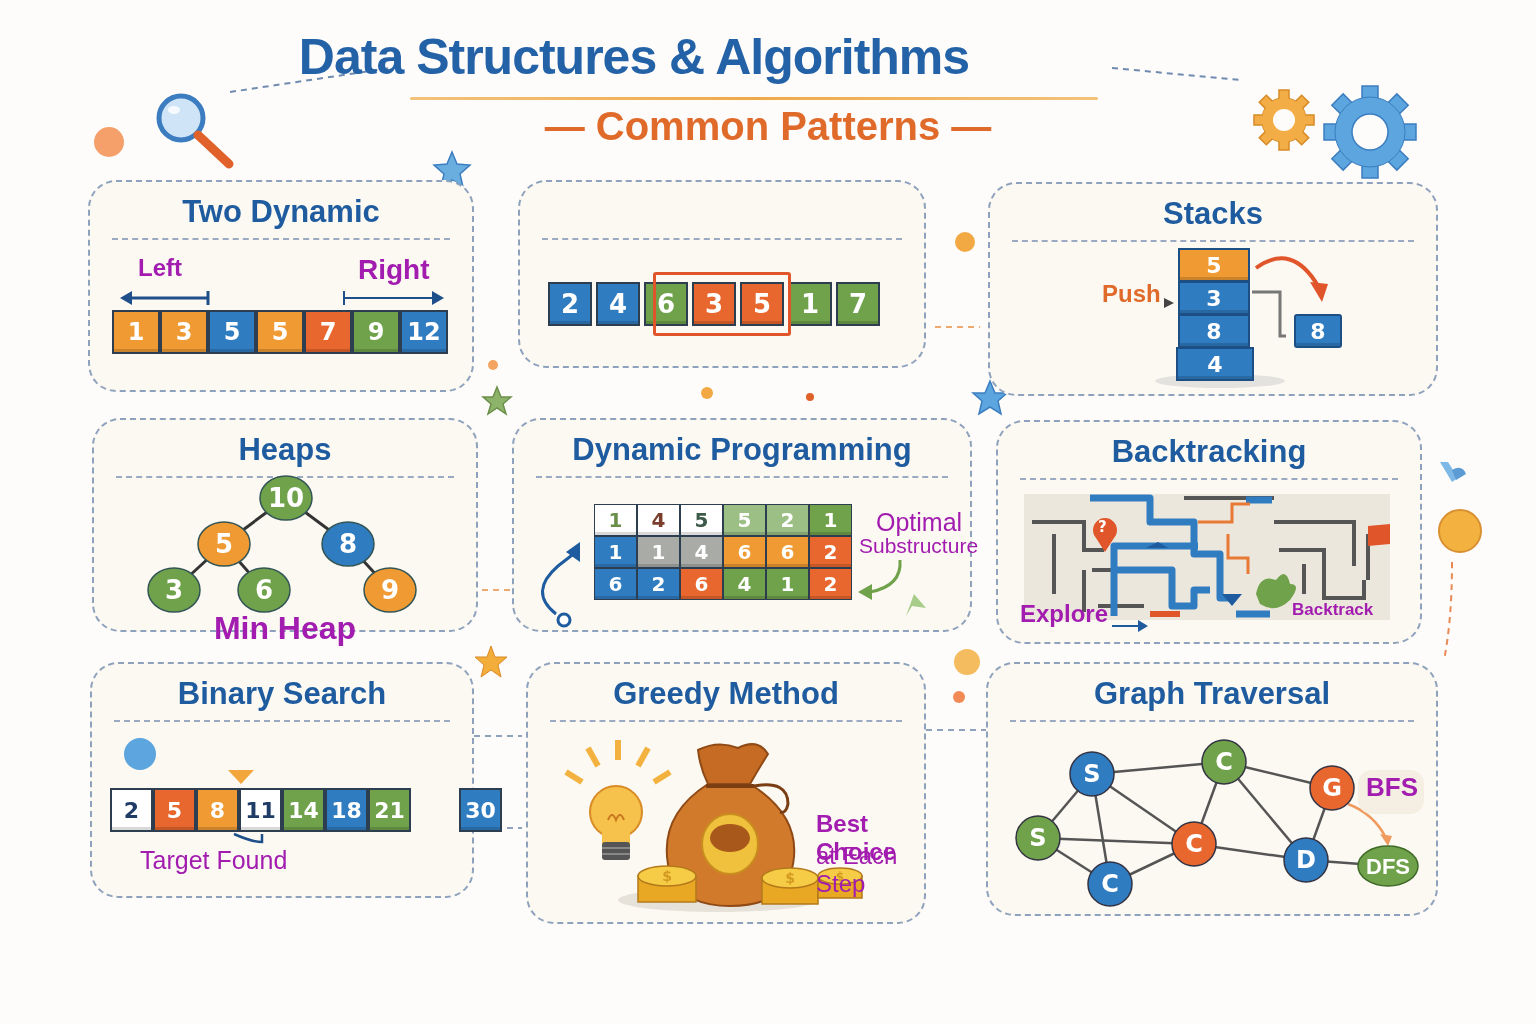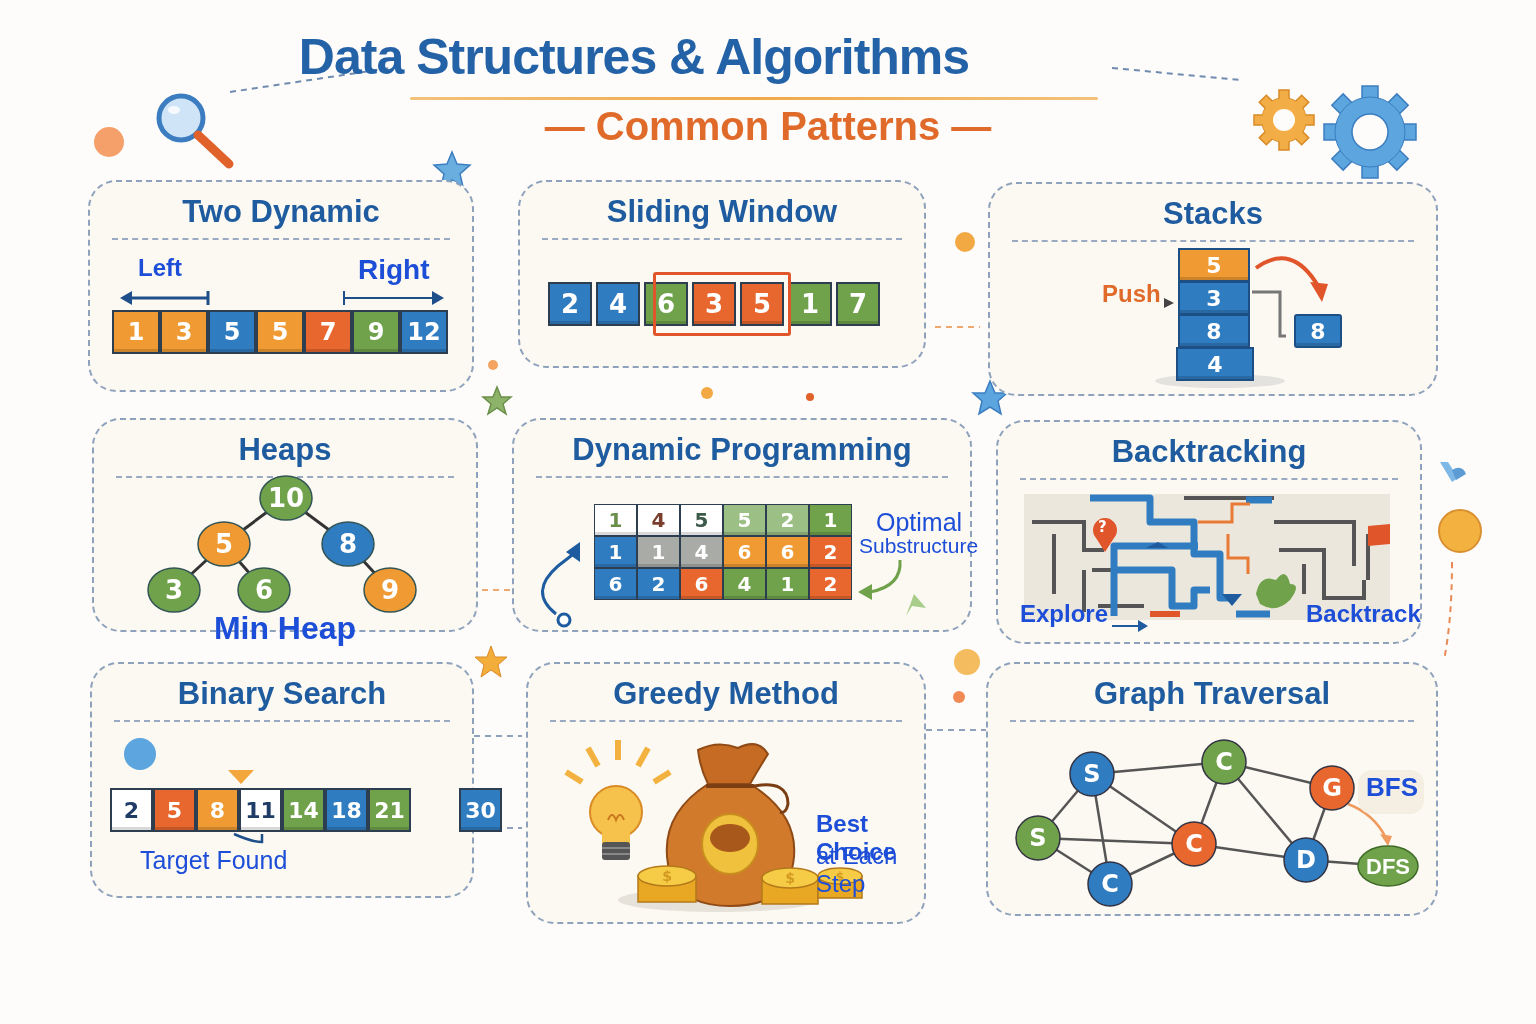--- a/index.html
+++ b/index.html
@@ -6,21 +6,21 @@
   html, body { width: 1536px; height: 1024px; background: #fdfcfa; overflow: hidden; }
   body { position: relative; font-family: "DejaVu Sans", sans-serif; color: #1f5ea5; }
   .abs { position: absolute; }
   #title { left: 0; width: 1268px; top: 28px; text-align: center; font-size: 50px; font-weight: bold; color: #2462a8; letter-spacing: -1px; font-family: "Liberation Sans", sans-serif; }
   #title-rule { left: 410px; top: 97px; width: 688px; height: 3px; background: linear-gradient(90deg, #f3c27a, #f0a94a, #f3c27a); border-radius: 2px; }
   #subtitle { left: 0; width: 1536px; top: 104px; text-align: center; font-size: 40px; font-weight: bold; color: #e06a2a; font-family: "Liberation Sans", sans-serif; }
   .card { position: absolute; border: 2px dashed #8ea2bd; border-radius: 28px; background: #fcf9f2; }
   .card-title { position: absolute; left: 0; right: 0; top: 12px; text-align: center; font-size: 31px; font-weight: bold; color: #1e5b9f; font-family: "Liberation Sans", sans-serif; }
   .card-rule { position: absolute; left: 22px; right: 22px; top: 56px; border-top: 2px dashed #9aaac2; }
   .cell { position: absolute; display: flex; align-items: center; justify-content: center; color: #fff; font-weight: bold; font-family: "DejaVu Sans", sans-serif; border: 2px solid #2c3e50; box-shadow: inset 0 -3px 0 rgba(0,0,0,0.15); }
-  .lbl { position: absolute; font-weight: bold; font-family: "Liberation Sans", sans-serif; color: #1d4ed8; }
+  .lbl { position: absolute; font-weight: bold; font-family: "Liberation Sans", sans-serif; color: #a21caf; }
   svg { position: absolute; overflow: visible; }
 </style>
 </head>
 <body>
 
 <svg width="1536" height="1024" style="left:0;top:0;">
   <line x1="230" y1="92" x2="390" y2="68" stroke="#6f8bb0" stroke-width="2" stroke-dasharray="6 5"></line>
   <line x1="1112" y1="68" x2="1240" y2="80" stroke="#6f8bb0" stroke-width="2" stroke-dasharray="6 5"></line>
   <line x1="935" y1="327" x2="980" y2="327" stroke="#eea970" stroke-width="2" stroke-dasharray="6 5"></line>
   <line x1="482" y1="590" x2="512" y2="590" stroke="#eea970" stroke-width="2" stroke-dasharray="6 5"></line>
@@ -117,21 +117,20 @@
       <div class="cell" style="left: 70px; top: 128px; width: 48px; height: 44px; background: rgb(239, 154, 51); color: rgb(255, 255, 255); font-size: 24px;">3</div>
       <div class="cell" style="left: 118px; top: 128px; width: 48px; height: 44px; background: rgb(47, 124, 193); color: rgb(255, 255, 255); font-size: 24px;">5</div>
       <div class="cell" style="left: 166px; top: 128px; width: 48px; height: 44px; background: rgb(239, 154, 51); color: rgb(255, 255, 255); font-size: 24px;">5</div>
       <div class="cell" style="left: 214px; top: 128px; width: 48px; height: 44px; background: rgb(232, 103, 46); color: rgb(255, 255, 255); font-size: 24px;">7</div>
       <div class="cell" style="left: 262px; top: 128px; width: 48px; height: 44px; background: rgb(111, 162, 74); color: rgb(255, 255, 255); font-size: 24px;">9</div>
       <div class="cell" style="left: 310px; top: 128px; width: 48px; height: 44px; background: rgb(47, 124, 193); color: rgb(255, 255, 255); font-size: 24px;">12</div>
     </div>
 </div>
 
 <div class="card" style="left:518px;top:180px;width:408px;height:188px;">
-  <div class="card-title">Sliding Window</div>
   <div class="card-rule"></div>
   <div id="sw-cells">
       <div class="cell" style="left: 28px; top: 100px; width: 44px; height: 44px; background: rgb(47, 124, 193); color: rgb(255, 255, 255); font-size: 26px;">2</div>
       <div class="cell" style="left: 76px; top: 100px; width: 44px; height: 44px; background: rgb(47, 124, 193); color: rgb(255, 255, 255); font-size: 26px;">4</div>
       <div class="cell" style="left: 124px; top: 100px; width: 44px; height: 44px; background: rgb(111, 162, 74); color: rgb(255, 255, 255); font-size: 26px;">6</div>
       <div class="cell" style="left: 172px; top: 100px; width: 44px; height: 44px; background: rgb(232, 103, 46); color: rgb(255, 255, 255); font-size: 26px;">3</div>
       <div class="cell" style="left: 220px; top: 100px; width: 44px; height: 44px; background: rgb(232, 103, 46); color: rgb(255, 255, 255); font-size: 26px;">5</div>
       <div class="cell" style="left: 268px; top: 100px; width: 44px; height: 44px; background: rgb(111, 162, 74); color: rgb(255, 255, 255); font-size: 26px;">1</div>
       <div class="cell" style="left: 316px; top: 100px; width: 44px; height: 44px; background: rgb(111, 162, 74); color: rgb(255, 255, 255); font-size: 26px;">7</div>
     </div>
@@ -258,21 +257,21 @@
   </svg>
   <svg width="30" height="40" style="left:92px;top:94px;">
     <path d="M15 36 L6 22 A12 12 0 1 1 24 22 Z" fill="#e0552a"></path>
   </svg>
   <div class="abs" style="left:100px;top:96px;font-size:15px;font-weight:bold;color:#fff;">?</div>
   <div class="lbl" style="left:22px;top:178px;font-size:24px;">Explore</div>
   <svg width="40" height="16" style="left:112px;top:196px;">
     <line x1="2" y1="8" x2="30" y2="8" stroke="#1e5b9f" stroke-width="2"></line>
     <polygon points="38,8 28,2 28,14" fill="#1e5b9f"></polygon>
   </svg>
-  <div class="lbl" style="left:308px;top:178px;font-size:24px;">Backtrack</div>
+  <div class="lbl" style="left:294px;top:178px;font-size:17px;">Backtrack</div>
 </div>
 
 <div class="card" style="left:90px;top:662px;width:384px;height:236px;">
   <div class="card-title">Binary Search</div>
   <div class="card-rule"></div>
   <div class="abs" style="left:32px;top:74px;width:32px;height:32px;border-radius:50%;background:#5ca5de;"></div>
   <svg width="30" height="18" style="left:134px;top:104px;">
       <polygon points="2,2 28,2 15,16" fill="#f2a63b"></polygon>
     </svg>
   <div id="bs-cells">

